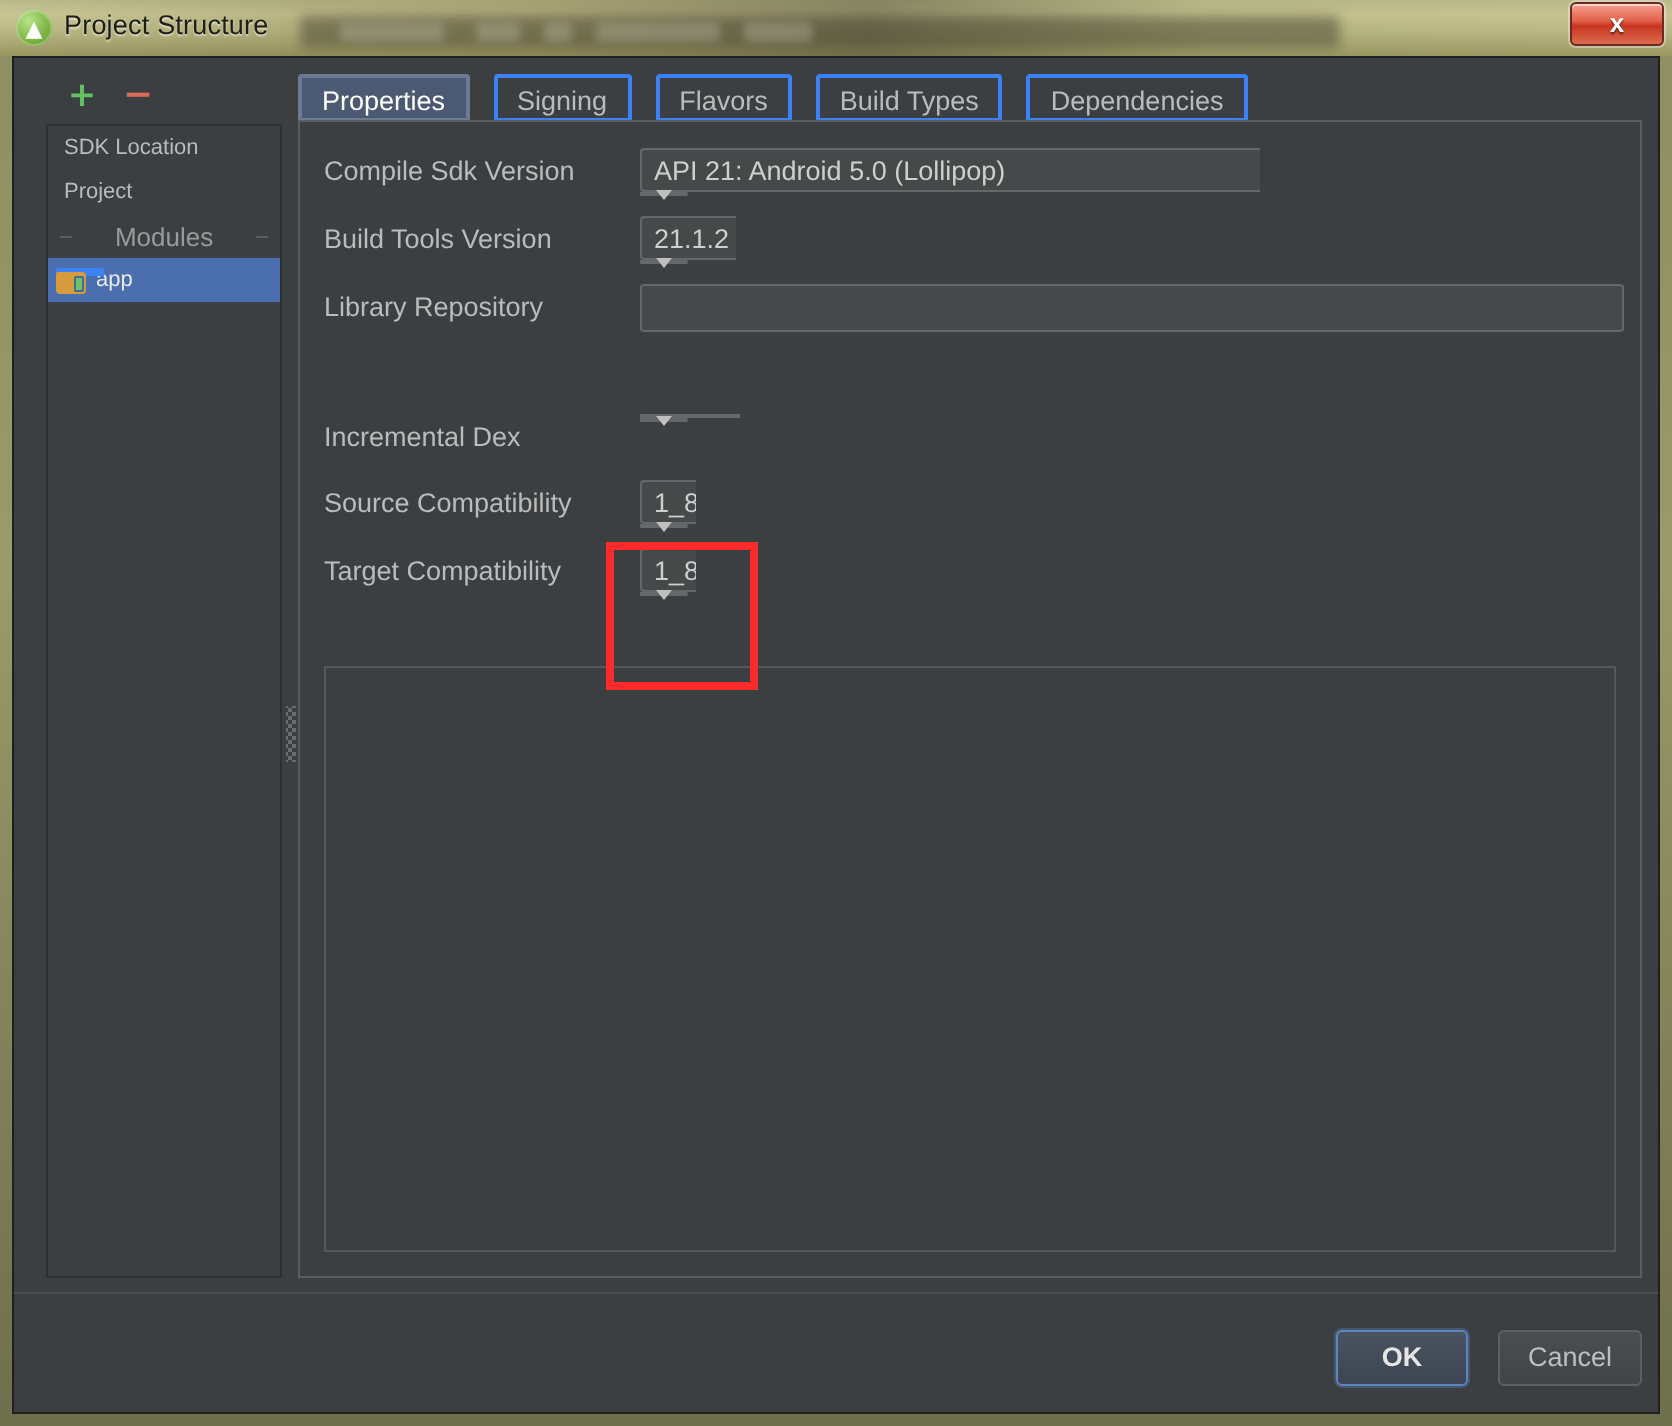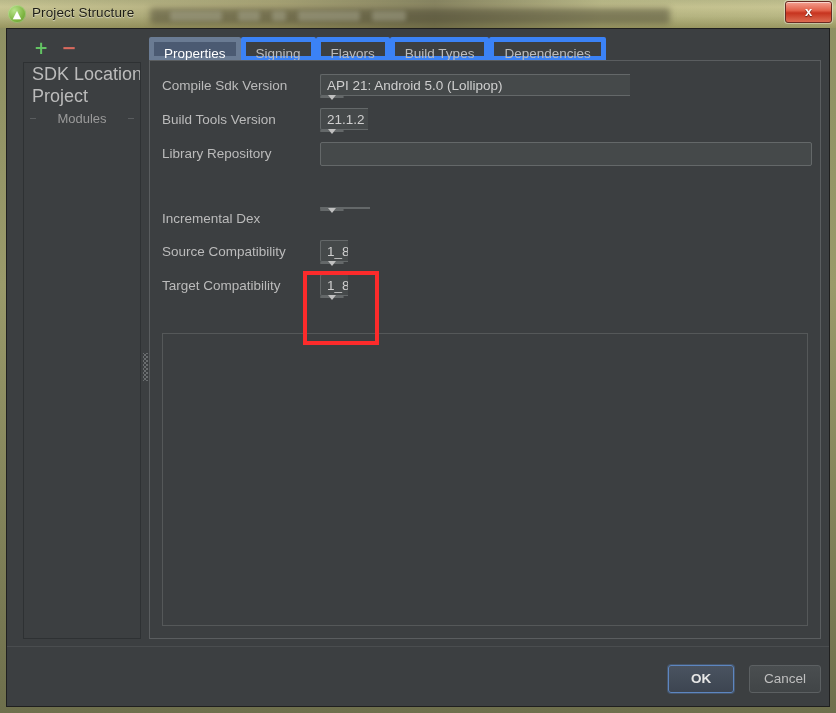--- a/index.html
+++ b/index.html
@@ -164,21 +164,21 @@
     right: 0; bottom: 0;
     border: 1px solid #2e3133;
     background: #3c3f41;
     box-sizing: border-box;
     overflow: hidden;
   }
   .side-item {
     height: 22px;
     line-height: 22px;
     padding-left: 8px;
-    font-size: 18px;
+    font-size: 11px;
     color: #bbbbbb;
     white-space: nowrap;
     cursor: default;
   }
   .side-item.selected {
     background: #4b6eaf;
     color: #e8e8e8;
     padding-left: 4px;
     display: flex;
     align-items: center;
@@ -263,25 +263,25 @@
     position: absolute;
     left: 0; top: 0;
     height: 26px;
     display: flex;
     align-items: flex-end;
   }
   .tab {
     height: 24px;
     line-height: 24px;
     padding: 0 10px;
-    margin-right: 0;
+    margin-right: 12px;
     font-size: 13.5px;
     color: #bbbbbb;
     background: #3c3f41;
-    border: 5px solid #3b82f6;
+    border: 2px solid #3b82f6;
     border-radius: 2px 2px 0 0;
     box-sizing: border-box;
     cursor: pointer;
     white-space: nowrap;
   }
   .tab.active {
     background: #4b5a72;
     color: #ffffff;
     border-color: #6a7b93;
   }
@@ -462,20 +462,28 @@
         </div>
 
         <div id="side-list">
           <div class="side-item">SDK Location</div>
           <div class="side-item">Project</div>
           <div class="sep-row">
             <div class="line"></div>
             <div class="sep-label">Modules</div>
             <div class="line"></div>
           </div>
+          <div class="side-item selected">
+            <span class="folder-icon">
+              <span class="tab"></span>
+              <span class="body"></span>
+              <span class="phone"></span>
+            </span>
+            <span>app</span>
+          </div>
         </div>
       </div>
 
       <div id="splitter">
         <div class="dots"></div>
       </div>
 
       <div id="right">
 
         <div id="tabs">

